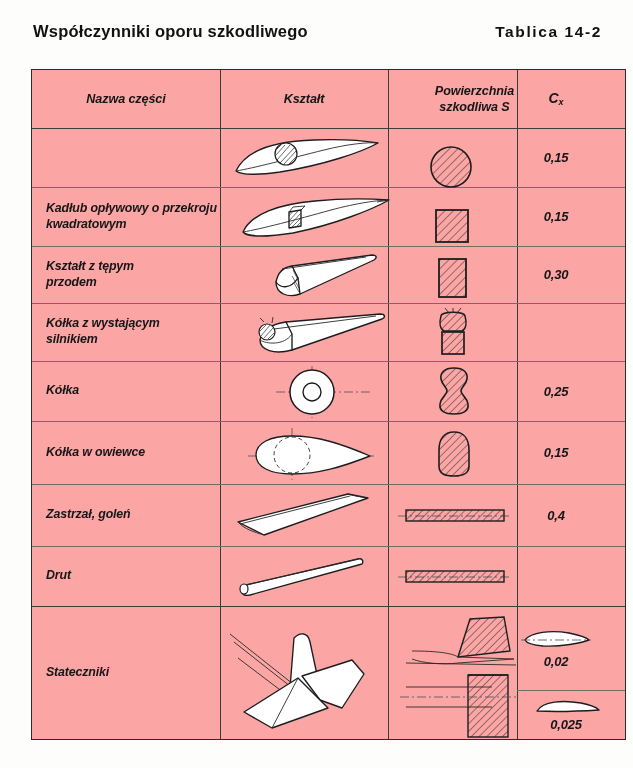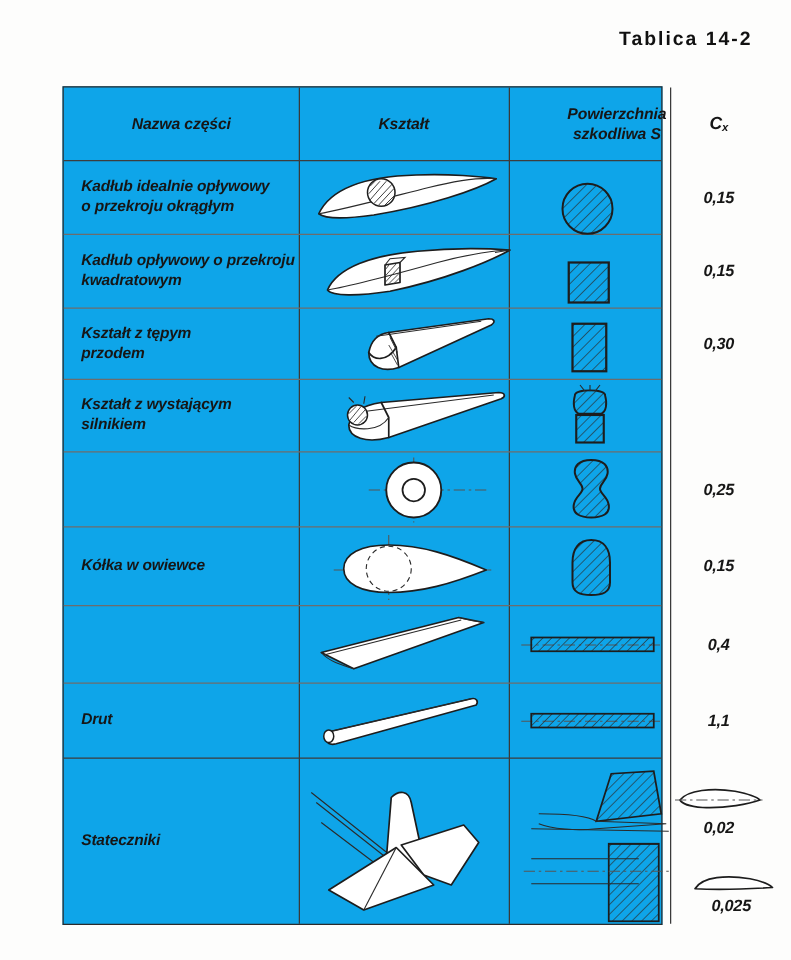--- a/index.html
+++ b/index.html
@@ -43,27 +43,27 @@
     right: 31px;
     top: 1px;
     font-size: 15.5px;
     font-weight: bold;
     letter-spacing: 1.6px;
     white-space: nowrap;
   }
   
   .tbl {
     position: absolute;
-    left: 50px;
+    left: 31px;
     top: 69px;
-    width: 480px;
+    width: 595px;
     height: 671px;
     border: 1.6px solid #2b2b2b;
     box-sizing: border-box;
-    background: #0ea5e9;
+    background: #fca5a5;
   }
   .vline {
     position: absolute;
     top: 0; bottom: 0;
     width: 1.4px;
     background: #3a3a3a;
   }
   .hline {
     position: absolute;
     left: 0; right: 0;
@@ -120,20 +120,21 @@
   .stk-dash { fill: none; stroke: #2a2a2a; stroke-width: 0.9; stroke-dasharray: 4 3; }
   .ctr { fill: none; stroke: #555; stroke-width: 0.85; stroke-dasharray: 9 3 2 3; }
   .wht { fill: #ffffff; stroke: #1d1d1d; stroke-width: 1.35; stroke-linejoin: round; }
 </style>
 </head>
 <body>
 
 <div class="page">
 
   <div class="header">
+    <div class="doc-title">Współczynniki oporu szkodliwego</div>
     <div class="table-label">Tablica 14-2</div>
   </div>
 
   <div class="tbl">
 
     <div class="vline" style="left:188px;"></div>
     <div class="vline" style="left:356px;"></div>
     <div class="vline" style="left:485px;"></div>
 
     <div class="hline" style="top:58px;"></div>
@@ -159,26 +160,20 @@
         <span>Powierzchnia</span><br>
         <span>szkodliwa S</span>
       </div>
     </div>
     <div class="cell center" style="left:485px;top:0;width:78px;height:58px;">
       <div class="head-txt" style="font-size:14px;">
         <span>C</span><span class="cx-sub">x</span>
       </div>
     </div>
 
-    <div class="cell" style="left:0;top:58px;width:188px;height:59px;">
-      <div class="label-txt">
-        <span>Kadłub idealnie opływowy</span><br>
-        <span>o przekroju okrągłym</span>
-      </div>
-    </div>
     <div class="art" style="left:196px;top:64px;">
       <svg width="155" height="48" viewBox="0 0 155 48">
         <path class="wht" d="M8 37 C 18 16, 48 7, 86 6 C 112 5, 138 7, 150 9 C 134 18, 96 31, 52 38 C 30 41, 13 41, 8 37 Z"></path>
         <path class="stk-thin" d="M8 37 C 26 34, 60 25, 96 16 C 120 10, 140 8, 150 9"></path>
         <circle cx="58" cy="20" r="11" fill="#fff" stroke="#1d1d1d" stroke-width="1.2"></circle>
         <g stroke="#333" stroke-width="0.75">
           <line x1="49" y1="26" x2="62" y2="11"></line>
             <line x1="52" y1="29" x2="67" y2="13"></line>
           <line x1="56" y1="30" x2="68" y2="17"></line>
             <line x1="61" y1="30" x2="69" y2="22"></line>
@@ -265,21 +260,21 @@
           </defs>
         <rect x="4" y="3" width="27" height="38" fill="url(#h3)" stroke="#1d1d1d" stroke-width="1.8"></rect>
       </svg>
     </div>
     <div class="cell center" style="left:485px;top:176px;width:78px;height:57px;">
       <div class="cx-txt">0,30</div>
     </div>
 
     <div class="cell" style="left:0;top:233px;width:188px;height:58px;">
       <div class="label-txt">
-        <span>Kształt z wystającym</span><br>
+        <span>Kółka z wystającym</span><br>
         <span>silnikiem</span>
       </div>
     </div>
     <div class="art" style="left:208px;top:240px;">
       <svg width="150" height="46" viewBox="0 0 150 46">
         <path class="wht" d="M20 30 C 22 20, 32 14, 46 12 L 140 4 C 145 4, 146 7, 142 9 L 52 40 C 34 45, 20 40, 20 30 Z"></path>
         <path class="stk-thin" d="M26 20 L 136 6"></path>
         <path class="stk" d="M46 12 L 52 24 L 52 40"></path>
         <path class="stk-thin" d="M20 30 C 26 34, 44 36, 52 24"></path>
         <circle cx="27" cy="22" r="8" fill="#fff" stroke="#1d1d1d" stroke-width="1.2"></circle>
@@ -298,20 +293,25 @@
             <pattern id="h4" width="5.5" height="5.5" patternUnits="userSpaceOnUse" patternTransform="rotate(45)">
           <line x1="0" y1="0" x2="0" y2="5.5" stroke="#2a2a2a" stroke-width="1"></line>
             </pattern>
           </defs>
         <path d="M9 9 C 9 4, 33 4, 33 9 C 35 16, 34 22, 30 24 L 12 24 C 8 22, 7 16, 9 9 Z" fill="url(#h4)" stroke="#1d1d1d" stroke-width="1.5"></path>
         <path class="stk-thin" d="M17 6 L 13 1 M 25 6 L 29 1 M 21 6 L 21 1"></path>
         <rect x="10" y="25" width="22" height="22" fill="url(#h4)" stroke="#1d1d1d" stroke-width="1.7"></rect>
       </svg>
     </div>
 
+    <div class="cell" style="left:0;top:291px;width:188px;height:60px;">
+      <div class="label-txt">
+        <span>Kółka</span>
+      </div>
+    </div>
     <div class="art" style="left:238px;top:295px;">
       <svg width="106" height="54" viewBox="0 0 106 54">
         <line class="ctr" x1="6" y1="27" x2="100" y2="27"></line>
         <line class="ctr" x1="42" y1="1" x2="42" y2="53"></line>
         <circle cx="42" cy="27" r="22" fill="#fff" stroke="#1d1d1d" stroke-width="1.5"></circle>
         <circle cx="42" cy="27" r="9" fill="#fff" stroke="#1d1d1d" stroke-width="1.4"></circle>
       </svg>
     </div>
     <div class="art" style="left:402px;top:296px;">
       <svg width="40" height="50" viewBox="0 0 40 50">
@@ -347,20 +347,25 @@
           <line x1="0" y1="0" x2="0" y2="5.5" stroke="#2a2a2a" stroke-width="1"></line>
             </pattern>
           </defs>
         <path d="M19 2 C 29 2, 34 9, 34 20 L 34 36 C 34 44, 28 46, 19 46 C 10 46, 4 44, 4 36 L 4 20 C 4 9, 9 2, 19 2 Z" fill="url(#h6)" stroke="#1d1d1d" stroke-width="1.6"></path>
       </svg>
     </div>
     <div class="cell center" style="left:485px;top:351px;width:78px;height:63px;">
       <div class="cx-txt">0,15</div>
     </div>
 
+    <div class="cell" style="left:0;top:414px;width:188px;height:62px;">
+      <div class="label-txt">
+        <span>Zastrzał, goleń</span>
+      </div>
+    </div>
     <div class="art" style="left:196px;top:420px;">
       <svg width="145" height="52" viewBox="0 0 145 52">
         <path class="wht" d="M10 32 L 120 4 L 140 8 L 36 45 Z"></path>
         <path class="stk-thin" d="M10 32 C 16 39, 26 42, 36 45"></path>
         <path class="stk-thin" d="M120 4 C 126 6, 134 7, 140 8"></path>
         <path class="stk-thin" d="M12 34 L 122 6"></path>
       </svg>
     </div>
     <div class="art" style="left:366px;top:436px;">
       <svg width="114" height="20" viewBox="0 0 114 20">
@@ -392,23 +397,20 @@
     <div class="art" style="left:366px;top:497px;">
       <svg width="114" height="20" viewBox="0 0 114 20">
         <defs>
             <pattern id="h8" width="5" height="5" patternUnits="userSpaceOnUse" patternTransform="rotate(45)">
           <line x1="0" y1="0" x2="0" y2="5" stroke="#2a2a2a" stroke-width="1"></line>
             </pattern>
           </defs>
         <line class="ctr" x1="0" y1="10" x2="114" y2="10"></line>
         <rect x="8" y="4" width="98" height="11" fill="url(#h8)" stroke="#1d1d1d" stroke-width="1.4"></rect>
       </svg>
-    </div>
-    <div class="cell center" style="left:485px;top:476px;width:78px;height:60px;">
-      <div class="cx-txt">1,1</div>
     </div>
 
     <div class="cell" style="left:0;top:536px;width:188px;height:133px;">
       <div class="label-txt">
         <span>Stateczniki</span>
       </div>
     </div>
     <div class="art" style="left:196px;top:546px;">
       <svg width="160" height="115" viewBox="0 0 160 115">
         <path class="stk-thin" d="M2 18 L 70 72 M 6 26 L 72 78 M 10 42 L 68 86"></path>

